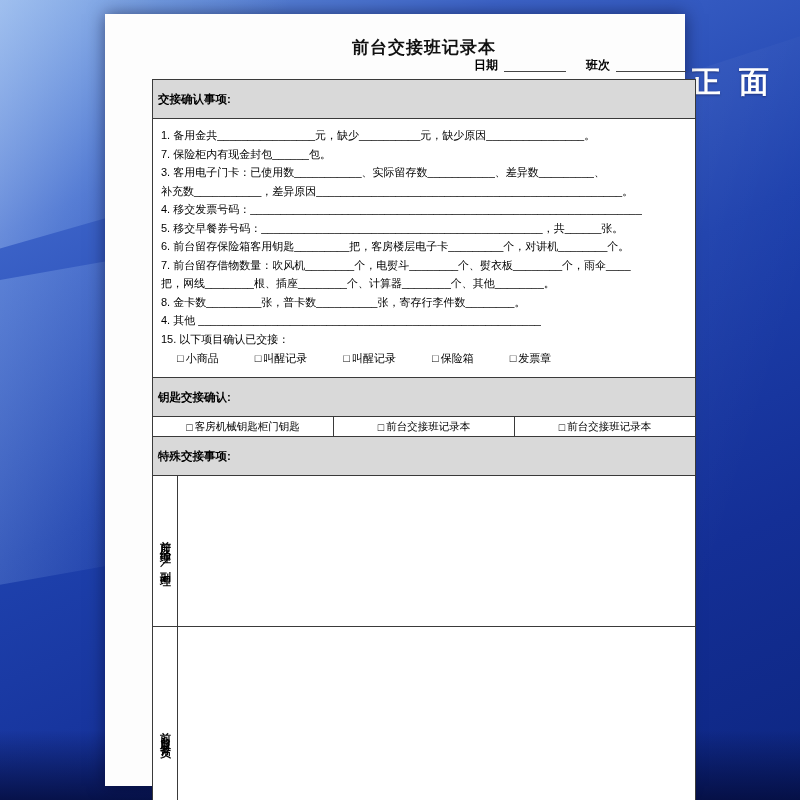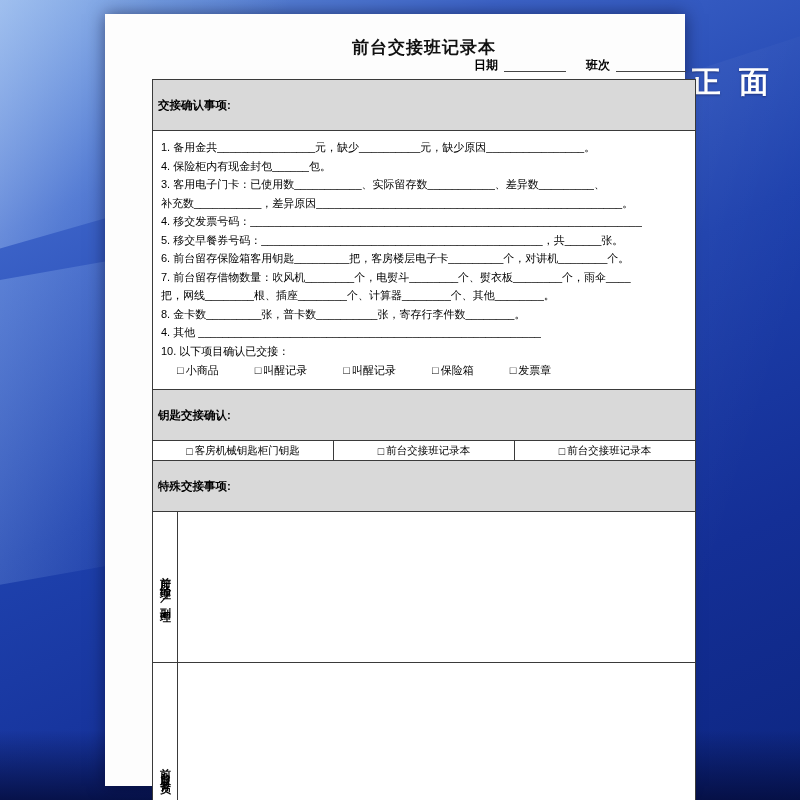--- a/index.html
+++ b/index.html
@@ -50,21 +50,21 @@
     display:flex; justify-content:flex-end; align-items:flex-end;
     margin-bottom:7px; padding-right:10px;
     font-size:12px; font-weight:bold; line-height:14px; gap:6px;
   }
   .blank { display:inline-block; border-bottom:1px solid #444; height:13px; }
   .blank-date { width:62px; margin-right:14px; }
   .blank-shift { width:70px; }
   .form-table { border:1.5px solid #3a3a3a; background:#fff; }
   .sec-header {
     background:#d9d9d9; font-weight:bold; font-size:11.5px;
-    padding:18px 5px; line-height:14px; border-bottom:1px solid #3a3a3a;
+    padding:12px 5px; line-height:14px; border-bottom:1px solid #3a3a3a;
   }
   .items-cell { height:251px; padding:7px 8px 0 8px; border-bottom:1px solid #3a3a3a; }
   .item { font-size:11px; line-height:18.5px; white-space:pre-line; }
   .checkbox-row {
     display:flex; gap:36px; margin-left:16px; margin-top:2px;
     font-size:11px; line-height:17px;
   }
   .cb { white-space:nowrap; }
   .cb .box { margin-right:2px; }
   .keys-row { display:flex; height:19px; border-bottom:1px solid #3a3a3a; font-size:10.5px; }
@@ -106,31 +106,31 @@
         <span>班次</span>
         <span class="blank blank-shift"></span>
       </div>
 
       <div class="form-table">
 
         <div class="sec-header">交接确认事项:</div>
 
         <div class="items-cell">
           <div class="item">1. 备用金共________________元，缺少__________元，缺少原因________________。</div>
-          <div class="item">4. 保险柜内有现金封包______包。</div>
+          <div class="item">7. 保险柜内有现金封包______包。</div>
           <div class="item">3. 客用电子门卡：已使用数___________、实际留存数___________、差异数_________、
 补充数___________，差异原因__________________________________________________。</div>
           <div class="item">4. 移交发票号码：________________________________________________________________</div>
           <div class="item">5. 移交早餐券号码：______________________________________________，共______张。</div>
           <div class="item">6. 前台留存保险箱客用钥匙_________把，客房楼层电子卡_________个，对讲机________个。</div>
           <div class="item">7. 前台留存借物数量：吹风机________个，电熨斗________个、熨衣板________个，雨伞____
 把，网线________根、插座________个、计算器________个、其他________。</div>
           <div class="item">8. 金卡数_________张，普卡数__________张，寄存行李件数________。</div>
           <div class="item">4. 其他 ________________________________________________________</div>
-          <div class="item">10. 以下项目确认已交接：</div>
+          <div class="item">15. 以下项目确认已交接：</div>
           <div class="checkbox-row">
             <span class="cb"><span class="box">□</span><span>小商品</span></span>
             <span class="cb"><span class="box">□</span><span>叫醒记录</span></span>
             <span class="cb"><span class="box">□</span><span>叫醒记录</span></span>
             <span class="cb"><span class="box">□</span><span>保险箱</span></span>
             <span class="cb"><span class="box">□</span><span>发票章</span></span>
           </div>
         </div>
 
         <div class="sec-header">钥匙交接确认:</div>

